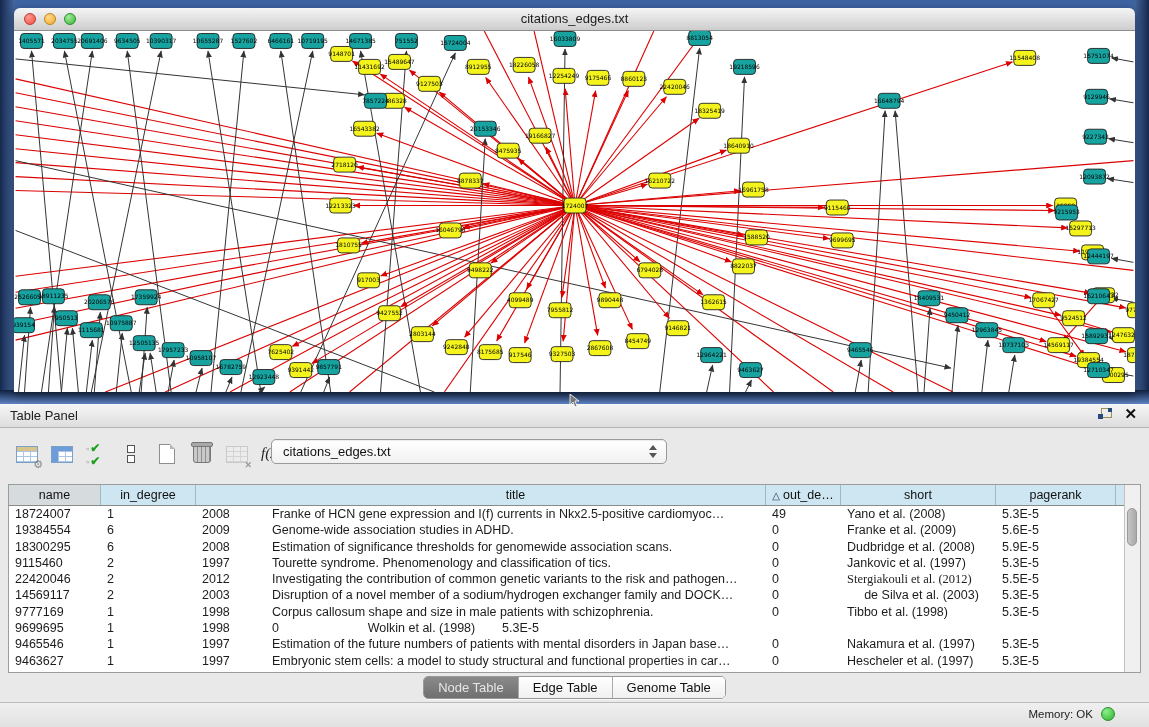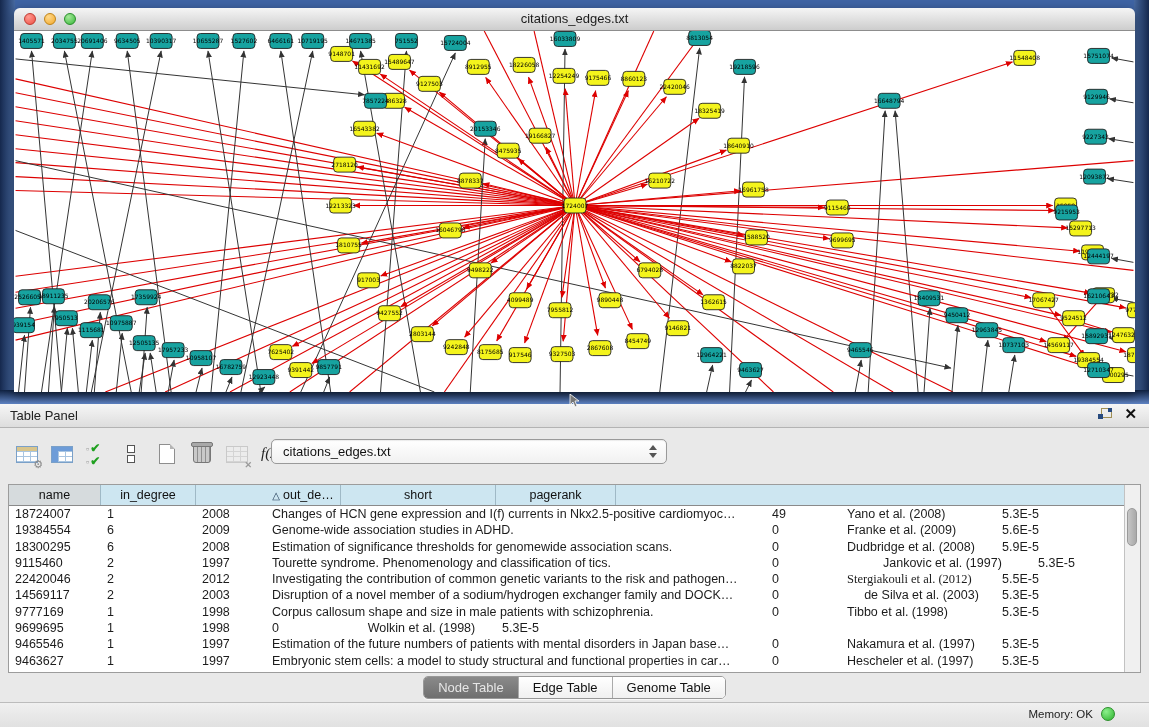--- a/index.html
+++ b/index.html
@@ -774,30 +774,31 @@
           <i class="dn"></i>
         </span>
     </div>
 
     <div class="tablebox">
       <div class="tmain">
         <div class="thead" id="thead">
             <div class="th first" style="width: 92px;"><span>name</span></div>
             <div class="th" style="width: 95px;"><span>in_degree</span></div>
             <div class="th" style="width: 70px; margin-top: 29px;"><span>year</span></div>
+            <div class="th" style="width: 500px;"><span>title</span></div>
             <div class="th" style="width: 75px;"><span class="sort">△</span><span>out_de…</span></div>
             <div class="th" style="width: 155px;"><span>short</span></div>
             <div class="th" style="width: 120px;"><span>pagerank</span></div>
           </div>
         <div id="tbody">
             <div class="trow">
               <div class="td" style="width: 92px;">18724007</div>
               <div class="td" style="width: 95px;">1</div>
               <div class="td" style="width: 70px;">2008</div>
-              <div class="td" style="width: 500px;">Changes of HCN gene expression and I(f) currents in Nkx2.5-positive cardiomyoc…</div>
+              <div class="td" style="width: 500px;">Franke of HCN gene expression and I(f) currents in Nkx2.5-positive cardiomyoc…</div>
               <div class="td" style="width: 75px;">49</div>
               <div class="td" style="width: 155px;">Yano et al. (2008)</div>
               <div class="td" style="width: 120px;">5.3E-5</div>
             </div>
             <div class="trow">
               <div class="td" style="width: 92px;">19384554</div>
               <div class="td" style="width: 95px;">6</div>
               <div class="td" style="width: 70px;">2009</div>
               <div class="td" style="width: 500px;">Genome-wide association studies in ADHD.</div>
               <div class="td" style="width: 75px;">0</div>
@@ -812,21 +813,21 @@
               <div class="td" style="width: 75px;">0</div>
               <div class="td" style="width: 155px;">Dudbridge et al. (2008)</div>
               <div class="td" style="width: 120px;">5.9E-5</div>
             </div>
             <div class="trow">
               <div class="td" style="width: 92px;">9115460</div>
               <div class="td" style="width: 95px;">2</div>
               <div class="td" style="width: 70px;">1997</div>
               <div class="td" style="width: 500px;">Tourette syndrome. Phenomenology and classification of tics.</div>
               <div class="td" style="width: 75px;">0</div>
-              <div class="td" style="width: 155px; margin-left: 36px;">Jankovic et al. (1997)</div>
+              <div class="td" style="width: 155px;">Jankovic et al. (1997)</div>
               <div class="td" style="width: 120px;">5.3E-5</div>
             </div>
             <div class="trow">
               <div class="td" style="width: 92px;">22420046</div>
               <div class="td" style="width: 95px;">2</div>
               <div class="td" style="width: 70px;">2012</div>
               <div class="td" style="width: 500px;">Investigating the contribution of common genetic variants to the risk and pathogen…</div>
               <div class="td" style="width: 75px;">0</div>
               <div class="td" style="width: 155px; font-family: Liberation Serif, serif;">Stergiakouli et al. (2012)</div>
               <div class="td" style="width: 120px;">5.5E-5</div>

